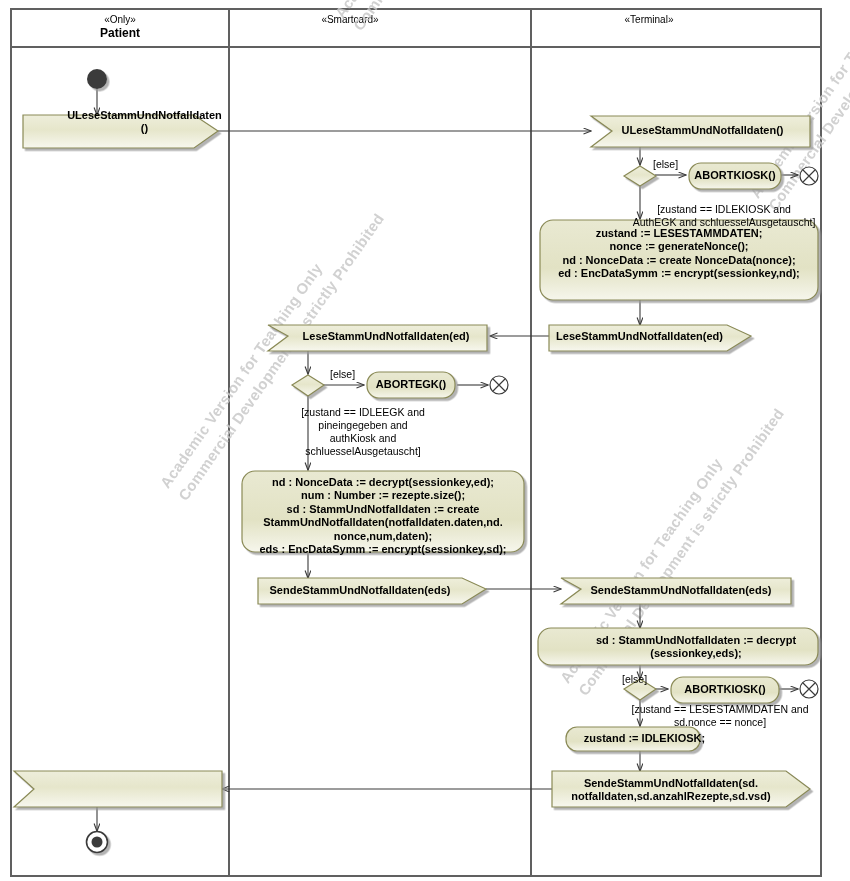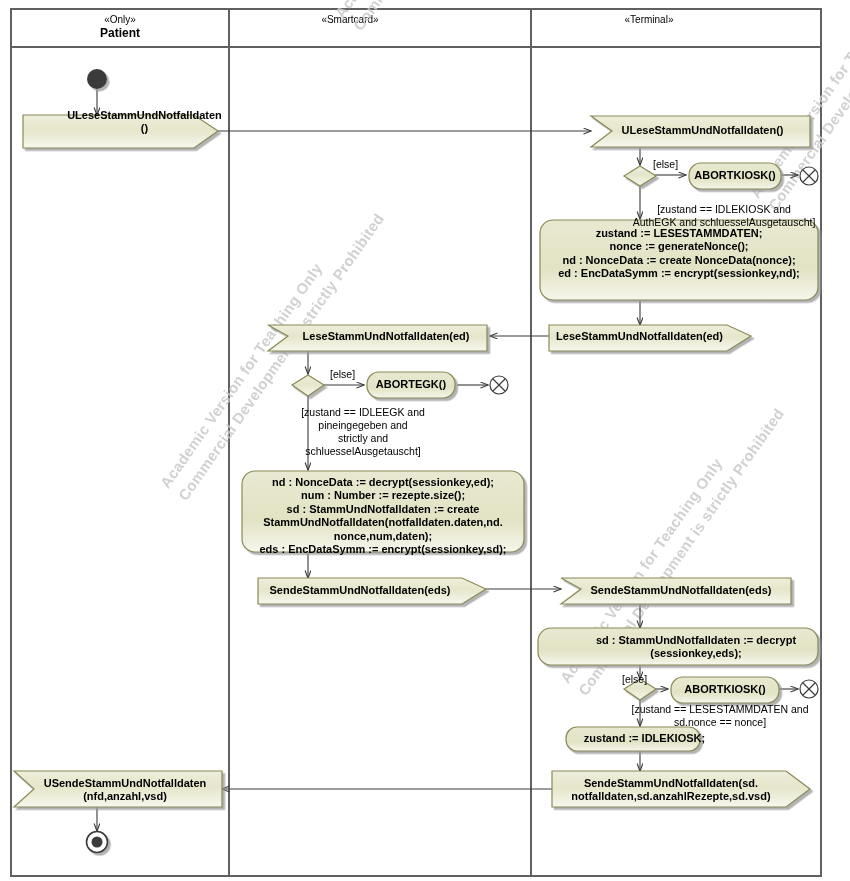--- a/index.html
+++ b/index.html
@@ -277,31 +277,29 @@
   <div class="nodetext" style="left:540px;top:634px;width:312px;">sd  : StammUndNotfalldaten := decrypt
 (sessionkey,eds);</div>
 
   <div class="nodetext" style="left:671px;top:683px;width:108px;">ABORTKIOSK()</div>
 
   <div class="nodetext" style="left:566px;top:732px;width:157px;">zustand := IDLEKIOSK;</div>
 
   <div class="nodetext" style="left:554px;top:777px;width:234px;">SendeStammUndNotfalldaten(sd.
 notfalldaten,sd.anzahlRezepte,sd.vsd)</div>
 
-  <div class="nodetext" style="left:30px;top:777px;width:190px;">USendeStammUndNotfalldaten
-(nfd,anzahl,vsd)</div>
 
   <div class="guard" style="left:653px;top:158px;width:50px;text-align:left;">[else]</div>
   <div class="guard" style="left:604px;top:203px;width:240px;">[zustand == IDLEKIOSK and
 AuthEGK and schluesselAusgetauscht]</div>
 
   <div class="guard" style="left:330px;top:368px;width:50px;text-align:left;">[else]</div>
   <div class="guard" style="left:258px;top:406px;width:210px;">[zustand == IDLEEGK and
 pineingegeben and
-strictly and
+authKiosk and
 schluesselAusgetauscht]</div>
 
   <div class="guard" style="left:622px;top:673px;width:50px;text-align:left;">[else]</div>
   <div class="guard" style="left:600px;top:703px;width:240px;">[zustand == LESESTAMMDATEN and
 sd.nonce == nonce]</div>
 
   <div class="hit" style="left:87px;top:69px;width:20px;height:20px;"></div>
   <div class="hit" style="left:23px;top:115px;width:195px;height:33px;"></div>
   <div class="hit" style="left:591px;top:116px;width:219px;height:31px;"></div>
   <div class="hit" style="left:624px;top:166px;width:32px;height:20px;"></div>

